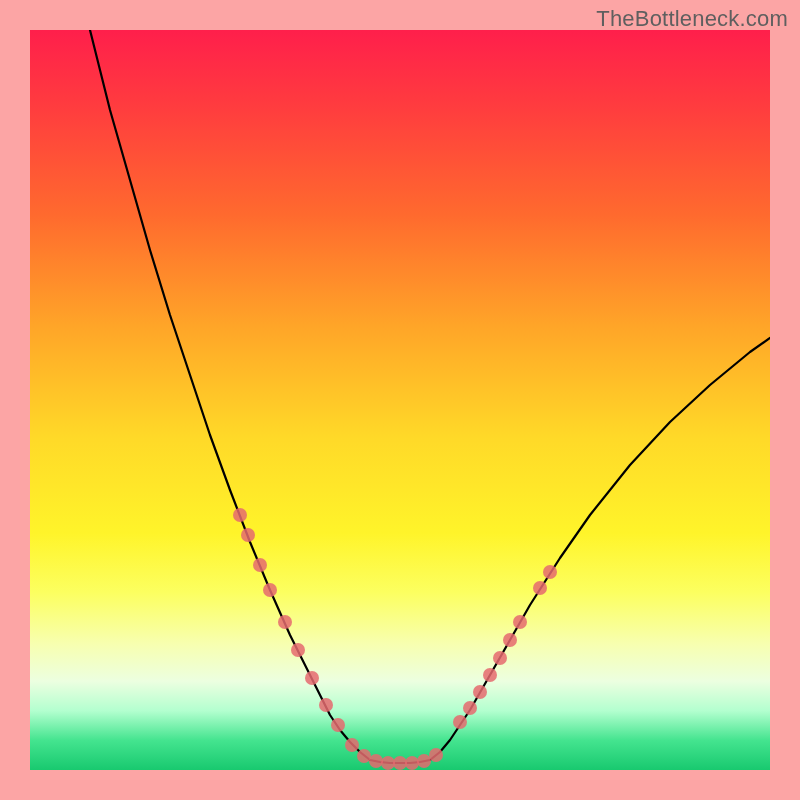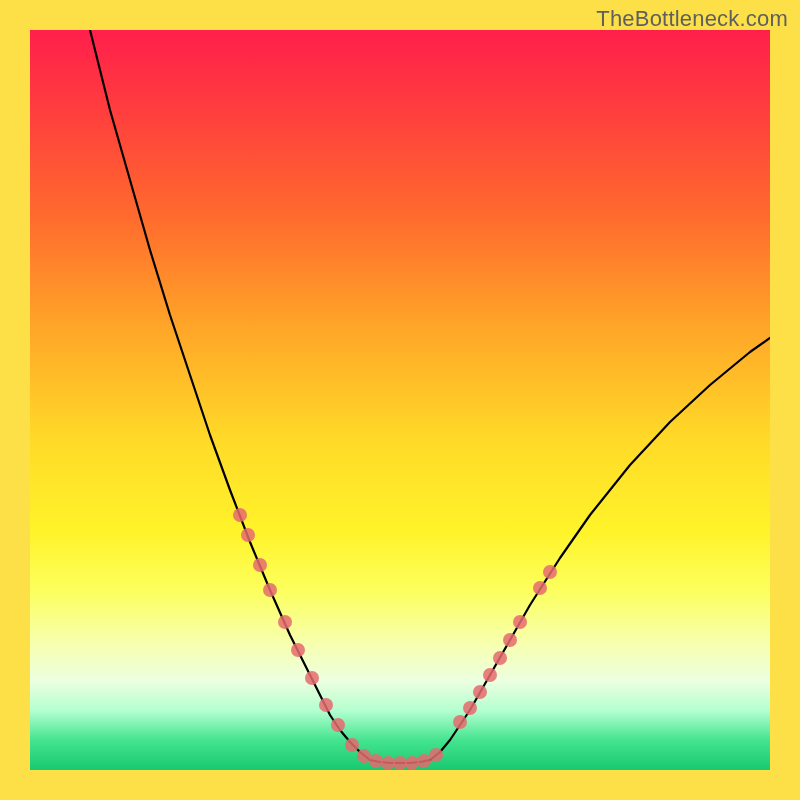--- a/index.html
+++ b/index.html
@@ -9,21 +9,21 @@
     height: 800px;
     background: #000;
     overflow: hidden;
   }
   .frame {
     position: absolute;
     top: 0;
     left: 0;
     width: 800px;
     height: 800px;
-    background: #fde047;
+    background: #fca5a5;
   }
   .plot-area {
     position: absolute;
     top: 30px;
     left: 30px;
     width: 740px;
     height: 740px;
     background: linear-gradient(to bottom,
       #ff1f4b 0%,
       #ff3b3f 10%,

